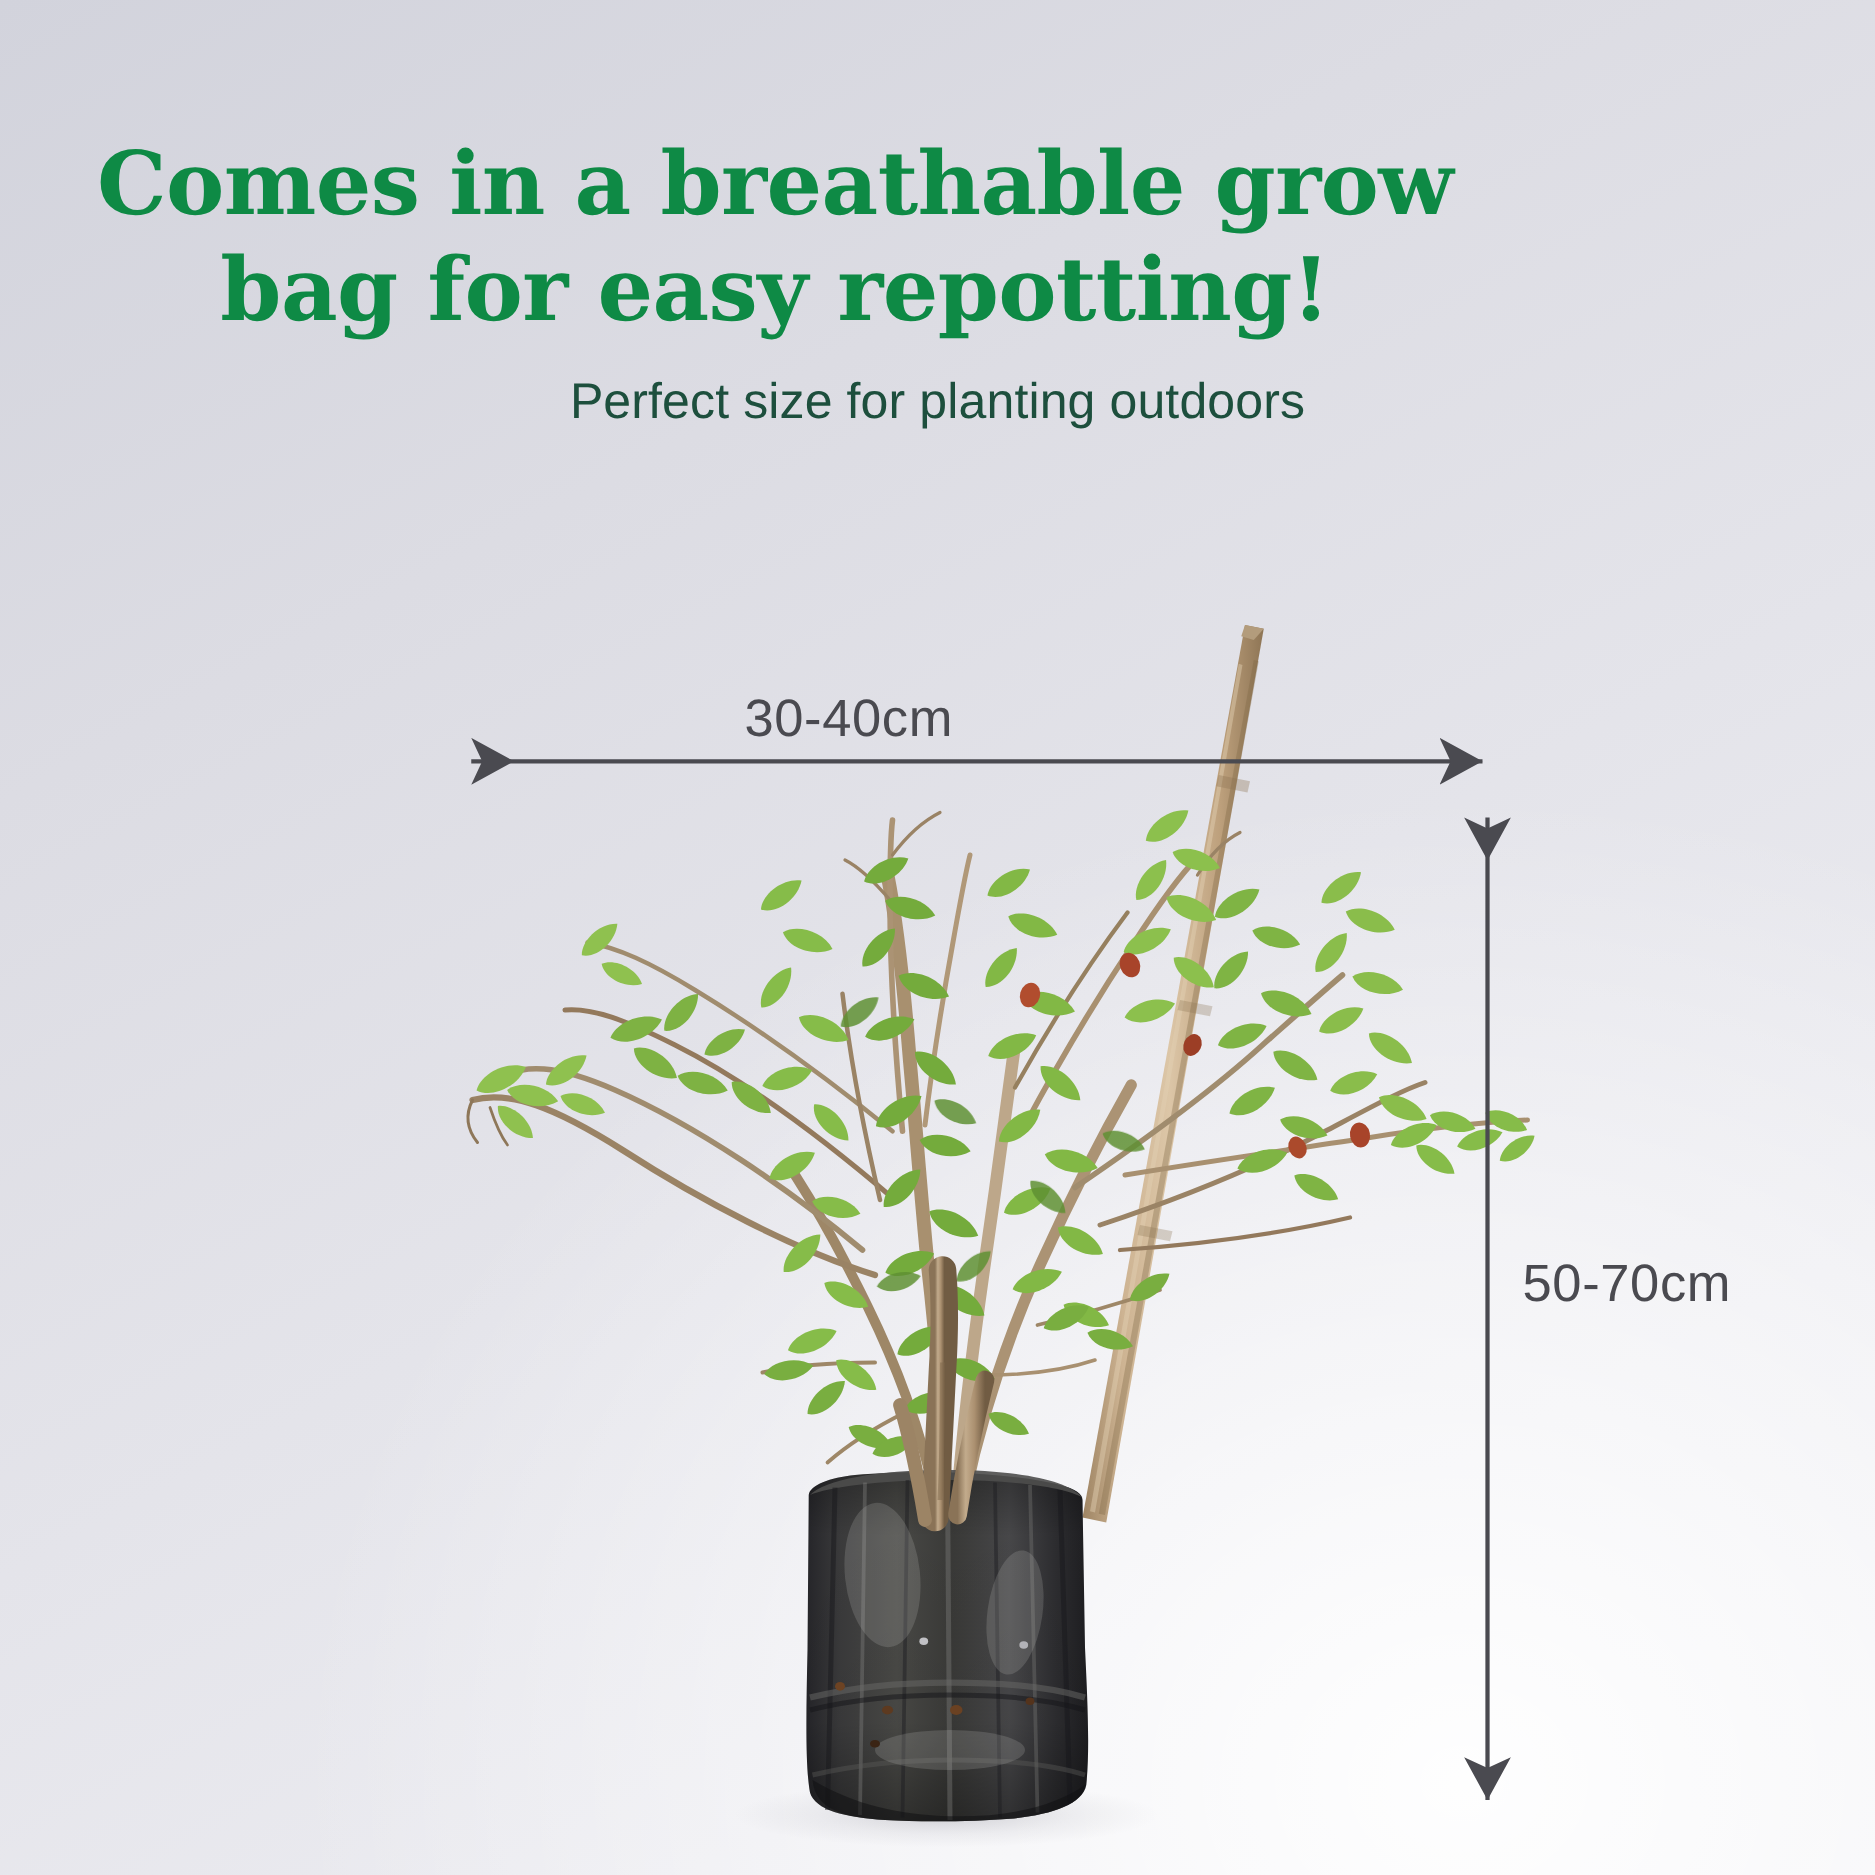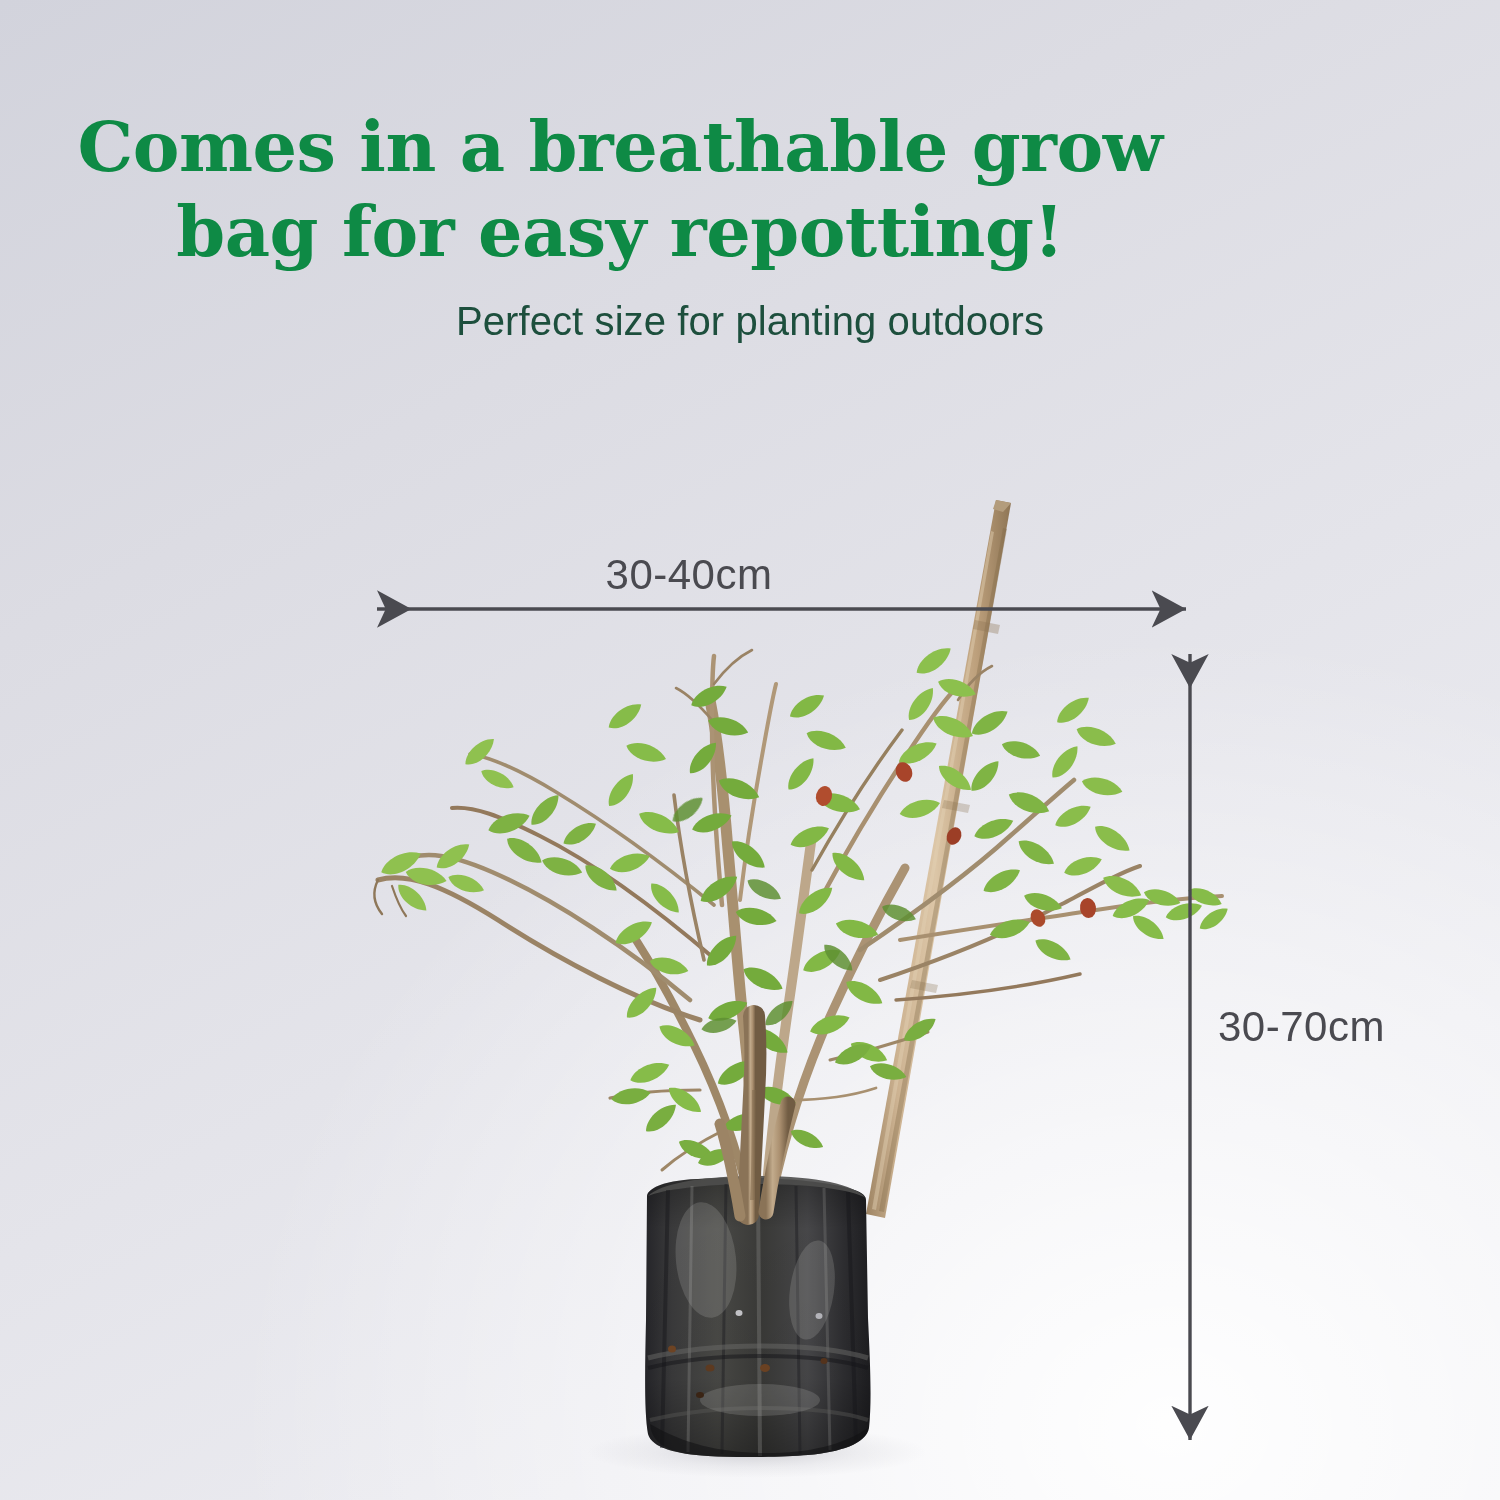--- a/index.html
+++ b/index.html
@@ -54,21 +54,21 @@
   
   .dim-label {
     position: absolute;
     font-family: "Liberation Sans", sans-serif;
     font-weight: 400;
     color: #4a4a50;
     letter-spacing: 0.5px;
     white-space: nowrap;
   }
   #label-width {
-    left: 489px;
+    left: 479px;
     top: 551px;
     width: 400px;
     text-align: center;
     font-size: 42px;
   }
   #label-height {
     left: 1218px;
     top: 1003px;
     font-size: 42px;
   }
@@ -431,15 +431,15 @@
     <line x1="1190" y1="654" x2="1190" y2="1440" stroke="#4a4a50" stroke-width="3.4" marker-start="url(#arrowStart)" marker-end="url(#arrowEnd)"></line>
   </svg>
 
   <div class="headline">Comes in a breathable grow
 bag for easy repotting!</div>
 
   <div class="subtitle">Perfect size for planting outdoors</div>
 
   <div class="dim-label" id="label-width">30-40cm</div>
 
-  <div class="dim-label" id="label-height">30-70cm</div>
+  <div class="dim-label" id="label-height">50-70cm</div>
 
 </div>
 
 </body></html>

